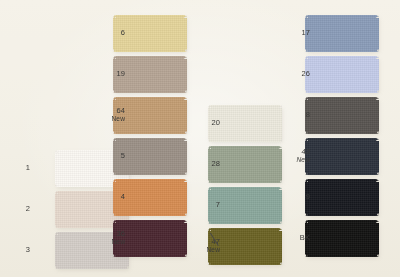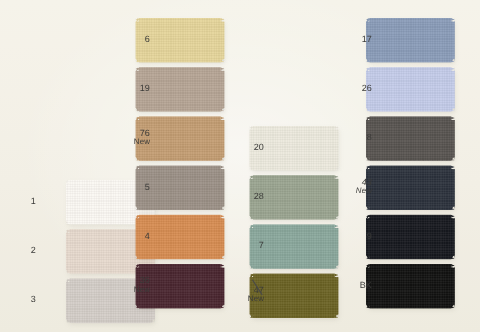--- a/index.html
+++ b/index.html
@@ -235,21 +235,21 @@
       <div class="chip" style="left: 113px; top: 97px; width: 74px; height: 37px; background-color: transparent;">
         <div class="chip-body" style="background-color: rgb(195, 157, 114);"></div>
         <div class="chip-core" style="background-color: rgb(195, 157, 114);"></div>
         <div class="chip-edge top" style="background-color: rgb(195, 157, 114);"></div>
         <div class="chip-edge bottom" style="background-color: rgb(195, 157, 114);"></div>
         <div class="chip-side left" style="background-color: rgb(195, 157, 114);"></div>
         <div class="chip-side right" style="background-color: rgb(195, 157, 114);"></div>
         <div class="chip-weave"></div>
       </div>
       <div class="swatch-label" style="width: 40px; left: 85px; top: 106.5px;">
-        <span class="lbl-code">76</span>
+        <span class="lbl-code">64</span>
         <span class="lbl-new">New</span>
       </div>
       <div class="chip-shadow" style="left: 114.5px; top: 141px; width: 72px; height: 35px;"></div>
       <div class="chip" style="left: 113px; top: 138px; width: 74px; height: 37px; background-color: transparent;">
         <div class="chip-body" style="background-color: rgb(155, 144, 134);"></div>
         <div class="chip-core" style="background-color: rgb(155, 144, 134);"></div>
         <div class="chip-edge top" style="background-color: rgb(155, 144, 134);"></div>
         <div class="chip-edge bottom" style="background-color: rgb(155, 144, 134);"></div>
         <div class="chip-side left" style="background-color: rgb(155, 144, 134);"></div>
         <div class="chip-side right" style="background-color: rgb(155, 144, 134);"></div>

